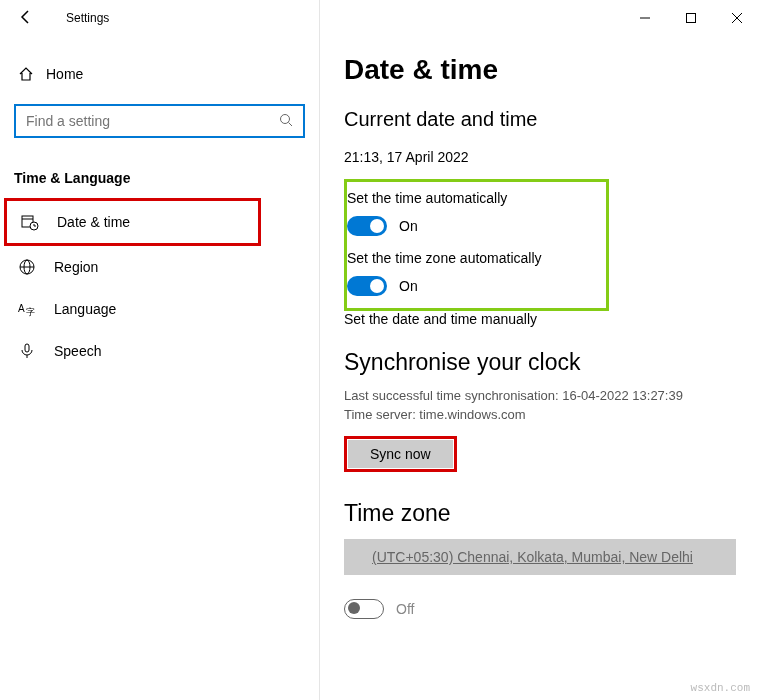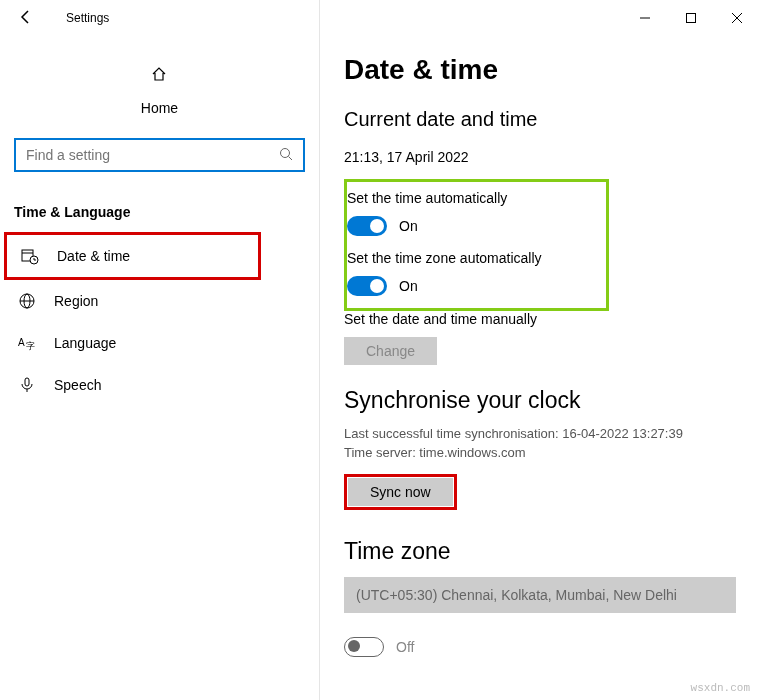--- a/index.html
+++ b/index.html
@@ -7,21 +7,21 @@
     .window { display: flex; height: 100%; }
     .sidebar { width: 320px; background: #fff; border-right: 1px solid #e5e5e5; padding-top: 8px; position: relative; }
     .content { flex: 1; padding: 0 24px 24px 24px; position: relative; }
     .titlebar { position: absolute; top: 0; left: 0; right: 0; height: 36px; display: flex; justify-content: space-between; align-items: center; z-index: 10; }
     .titlebar-left { display: flex; align-items: center; gap: 32px; padding-left: 18px; }
     .titlebar-controls { display: flex; }
     .titlebar-btn { width: 46px; height: 32px; display: flex; align-items: center; justify-content: center; }
     .back-btn svg { width: 16px; height: 16px; }
     .app-title { font-size: 12px; }
     .sidebar-content { padding-top: 48px; }
-    .home-link { display: flex; align-items: center; gap: 18px; padding: 10px 14px; margin: 0 4px 12px 4px; flex-direction: column; }
+    .home-link { display: flex; align-items: center; gap: 10px; padding: 10px 14px; margin: 0 4px 12px 4px; }
     .home-link .icn { width: 18px; }
     .search-box { margin: 0 14px 28px 14px; border: 2px solid #0078d4; height: 34px; display: flex; align-items: center; padding: 0 10px; justify-content: space-between; }
     .search-input { border: none; outline: none; font-size: 14px; color: #666; flex: 1; background: transparent; }
     .section-header { font-weight: 600; padding: 4px 14px 12px 14px; }
     .nav-item { display: flex; align-items: center; gap: 18px; padding: 12px 14px; margin: 0 4px; position: relative; }
     .nav-item .icn { width: 18px; text-align: center; }
     .red-box { border: 3px solid #d40000; }
     .nav-date-time { margin: 0 4px; width: 257px; }
     .page-title { font-size: 28px; font-weight: 600; margin-top: 54px; margin-bottom: 22px; }
     .sub-title { font-size: 20px; margin-bottom: 18px; }
@@ -33,21 +33,21 @@
     .toggle.on { background: #0078d4; }
     .toggle.on::after { content: ""; position: absolute; right: 3px; top: 3px; width: 14px; height: 14px; border-radius: 50%; background: #fff; }
     .toggle.off { background: #fff; border: 1px solid #666; }
     .toggle.off::after { content: ""; position: absolute; left: 3px; top: 2px; width: 12px; height: 12px; border-radius: 50%; background: #666; }
     .btn { border: none; padding: 6px 22px; font-size: 14px; font-family: inherit; }
     .btn.disabled { background: #ccc; color: #888; }
     .btn.sync { background: #ccc; color: #000; }
     .sync-box { border: 3px solid #d40000; display: inline-block; padding: 1px; }
     .section-h { font-size: 23px; margin-bottom: 12px; margin-top: 4px; }
     .info-line { color: #555; font-size: 13px; margin-bottom: 4px; }
-    .timezone-select { width: 100%; background: #ccc; padding: 10px 12px; color: #666; margin-bottom: 24px; }
+    .timezone-select { width: 100%; background: #ccc; padding: 10px 28px; color: #666; margin-bottom: 24px; text-decoration: underline; }
     .grey-label { color: #888; margin-bottom: 8px; }
     .auto-box { border: 3px solid #84cc16; width: 265px; padding: 8px 0; }
     .auto-box .setting-block { margin-bottom: 14px; }
     .auto-box .setting-block:last-child { margin-bottom: 4px; }
     .icn svg { display: block; }
     .watermark { position: absolute; bottom: 6px; right: 10px; color: #bbb; font-size: 11px; font-family: Liberation Mono, monospace; }
   </style>
 </head>
 <body>
 
@@ -168,21 +168,20 @@
         <div class="setting-label">Set the time zone automatically</div>
         <div class="toggle-row">
           <div class="toggle on"></div>
           <span>On</span>
         </div>
       </div>
     </div>
 
     <div class="setting-block">
       <div class="setting-label">Set the date and time manually</div>
-      <button class="btn disabled">Change</button>
     </div>
 
     <div class="section-h">Synchronise your clock</div>
     <div class="info-line">Last successful time synchronisation: 16-04-2022 13:27:39</div>
     <div class="info-line" style="margin-bottom:14px">Time server: time.windows.com</div>
     <div class="sync-box">
       <button class="btn sync">Sync now</button>
     </div>
 
     <div class="section-h" style="margin-top:28px">Time zone</div>

